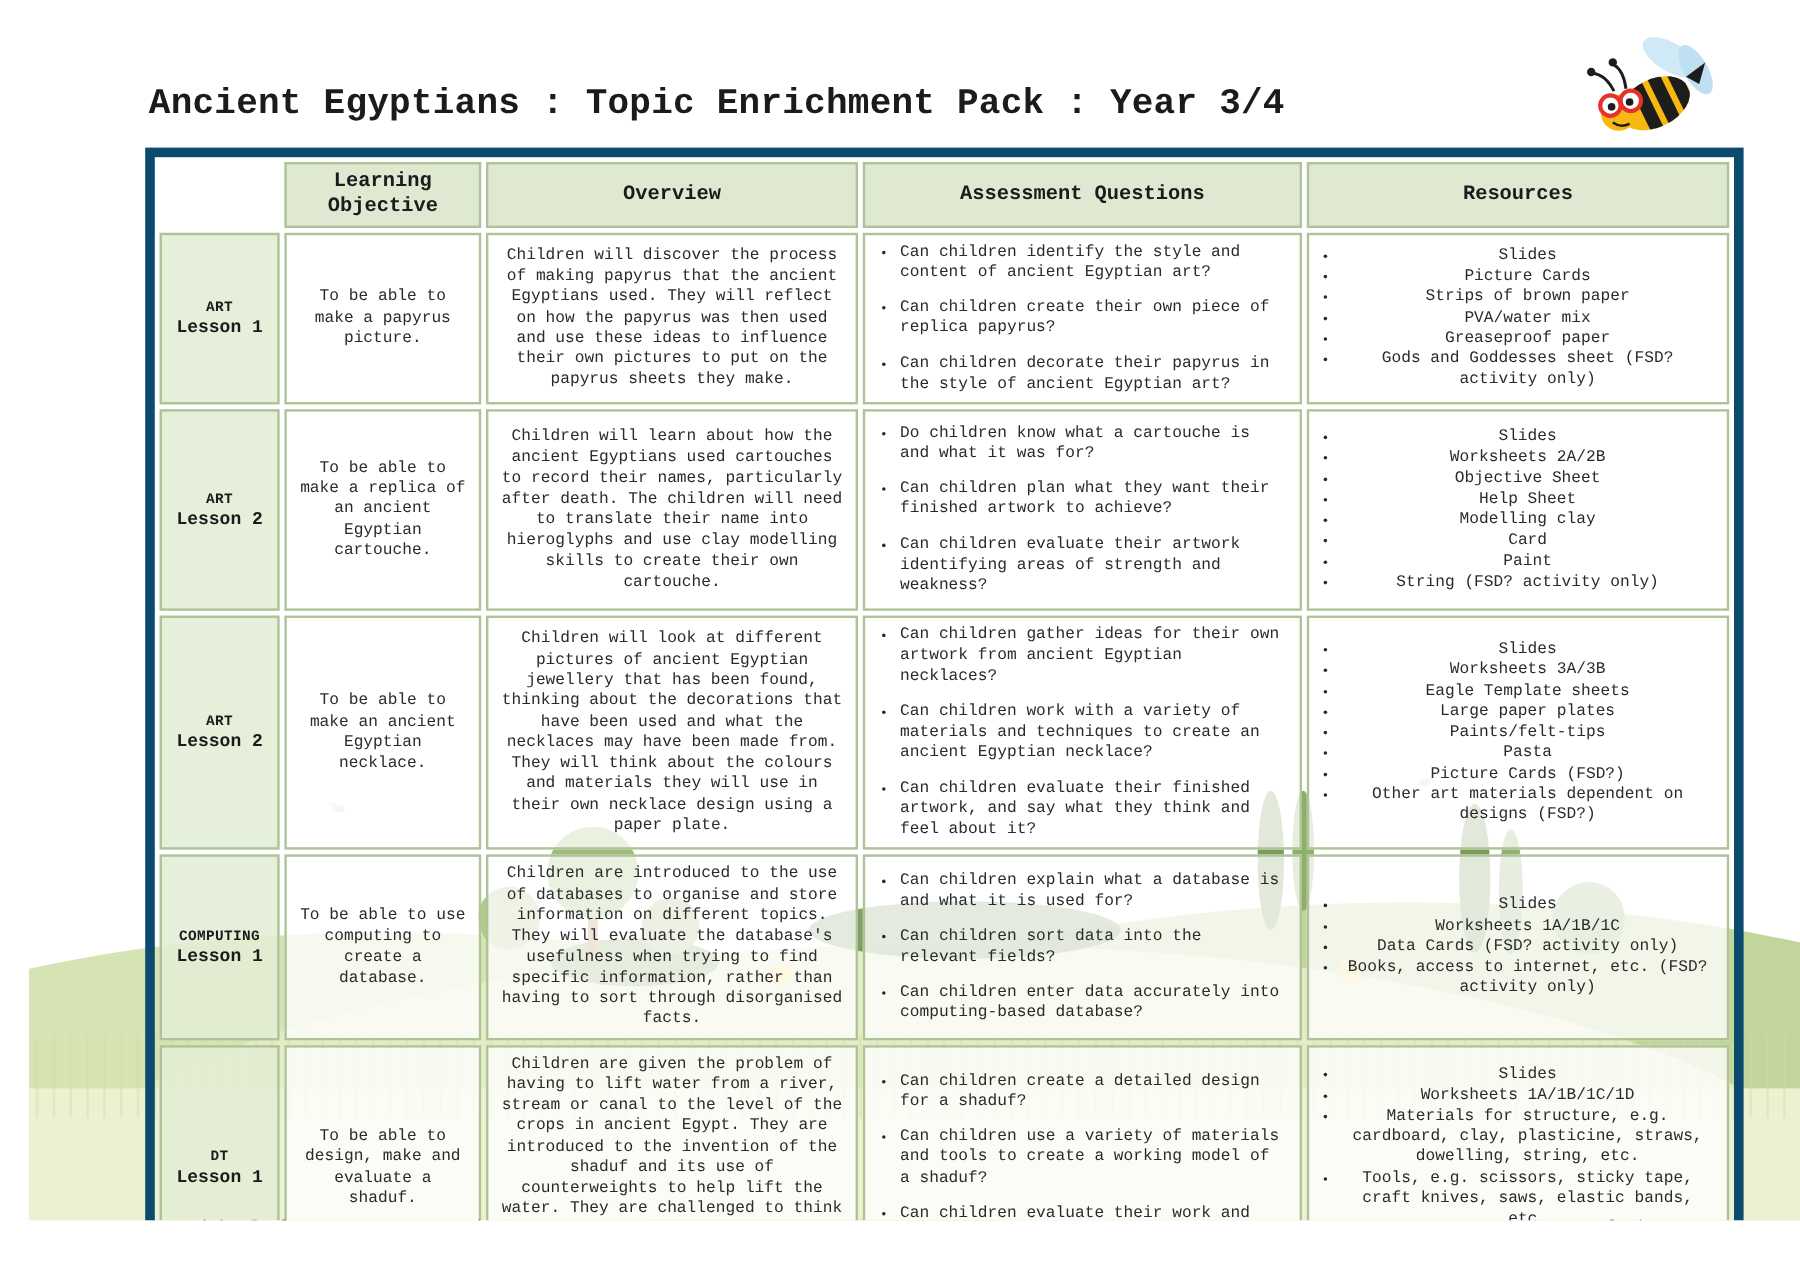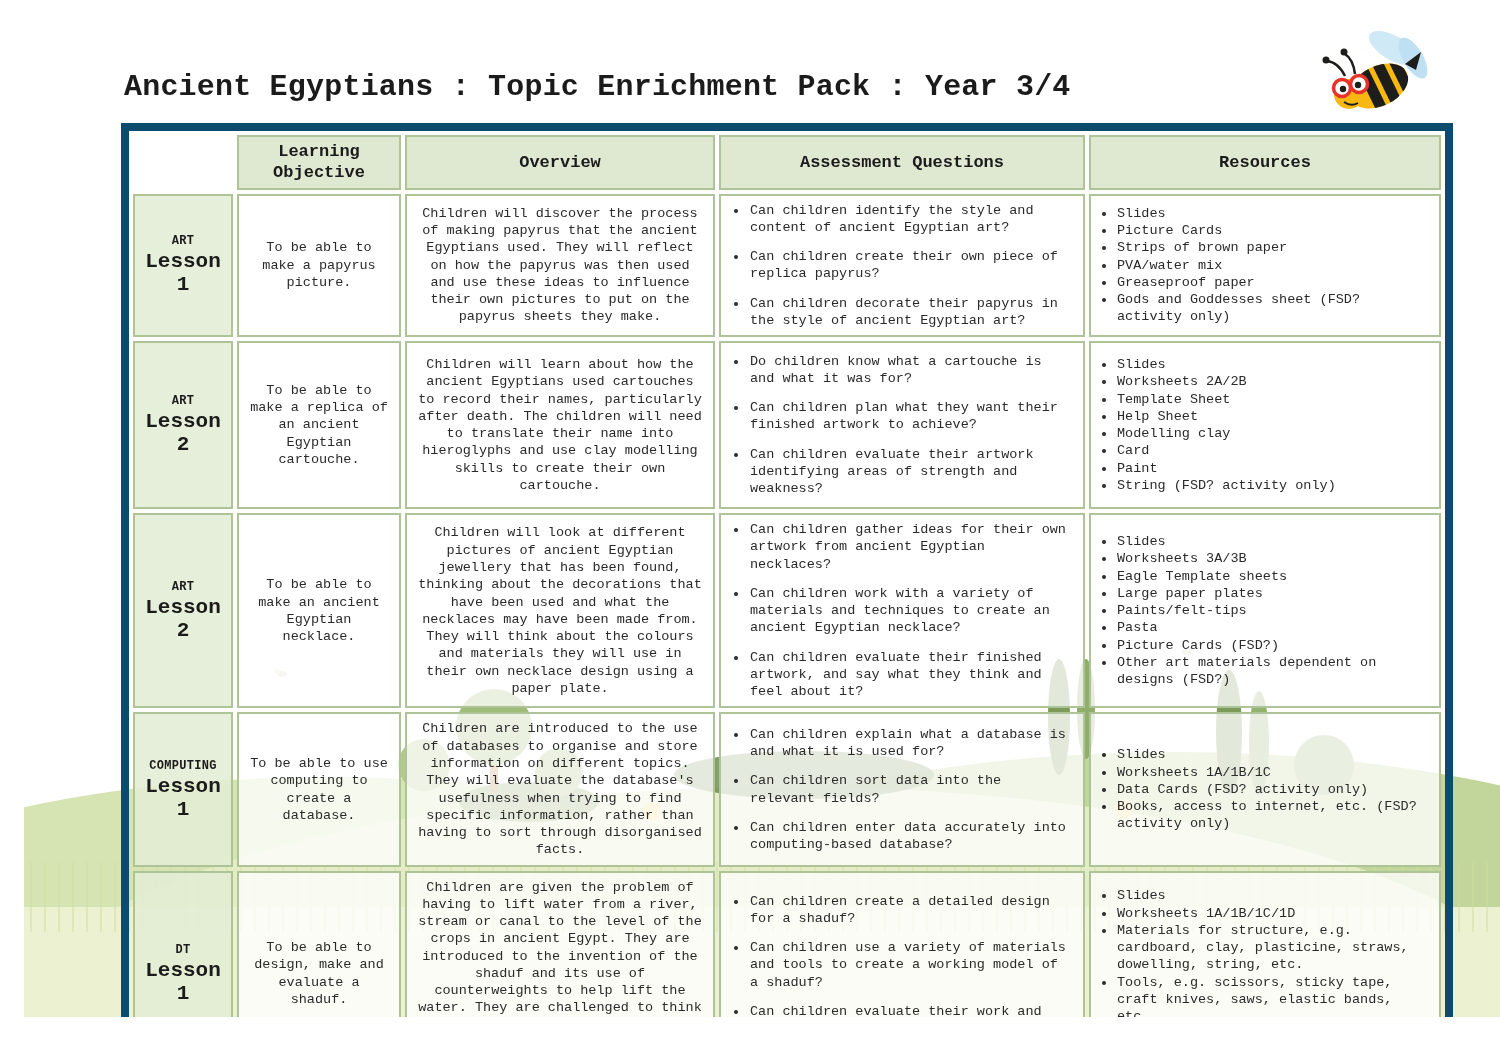--- a/index.html
+++ b/index.html
@@ -30,27 +30,27 @@
   td { border:2px solid #aec398; vertical-align:middle; box-sizing:border-box; }
   td.corner { border:none; background:transparent; }
   td.head {
     background:#dfe9d2; text-align:center; font-weight:bold; font-size:17px; color:#1b1b1b;
     padding:4px 6px; line-height:1.25;
   }
   td.label-cell {
     background:rgba(226,237,212,0.88); text-align:center; padding:4px;
   }
   .subject { font-size:12px; font-weight:bold; letter-spacing:0.3px; color:#1b1b1b; }
-  .lesson  { font-size:21px; font-weight:bold; color:#1b1b1b; margin-top:2px; }
+  .lesson  { font-size:15px; font-weight:bold; color:#1b1b1b; margin-top:2px; }
   td.body-cell { background:rgba(255,255,255,0.78); font-size:13.5px; line-height:1.28; padding:6px 10px; color:#2a2a2a; }
   td.center { text-align:center; }
   ul.q-list { margin:0; padding-left:17px; }
   ul.q-list li { margin:0 0 12px 0; padding-left:2px; }
   ul.q-list li:last-child { margin-bottom:0; }
-  ul.r-list { margin:0; padding-left:15px; }
+  ul.r-list { margin:0; padding-left:15px;text-align:center; }
   ul.r-list li { margin:0; padding-left:1px; }
 
   .footer { position:absolute; left:100px; right:100px; top:1016px; z-index:2; font-size:14px; color:#1b1b1b; }
   .footer .left { float:left; }
   .footer .right { float:right; }
 </style>
 </head>
 <body>
 
 <div class="page">
@@ -182,21 +182,21 @@
         <ul class="q-list">
               <li>Do children know what a cartouche is and what it was for?</li>
               <li>Can children plan what they want their finished artwork to achieve?</li>
               <li>Can children evaluate their artwork identifying areas of strength and weakness?</li>
             </ul>
       </td>
       <td class="body-cell">
         <ul class="r-list">
               <li>Slides</li>
               <li>Worksheets 2A/2B</li>
-              <li>Template Sheet</li>
+              <li>Objective Sheet</li>
               <li>Help Sheet</li>
               <li>Modelling clay</li>
               <li>Card</li>
               <li>Paint</li>
               <li>String (FSD? activity only)</li>
             </ul>
       </td>
     </tr>
 
     <tr style="height:170px">

